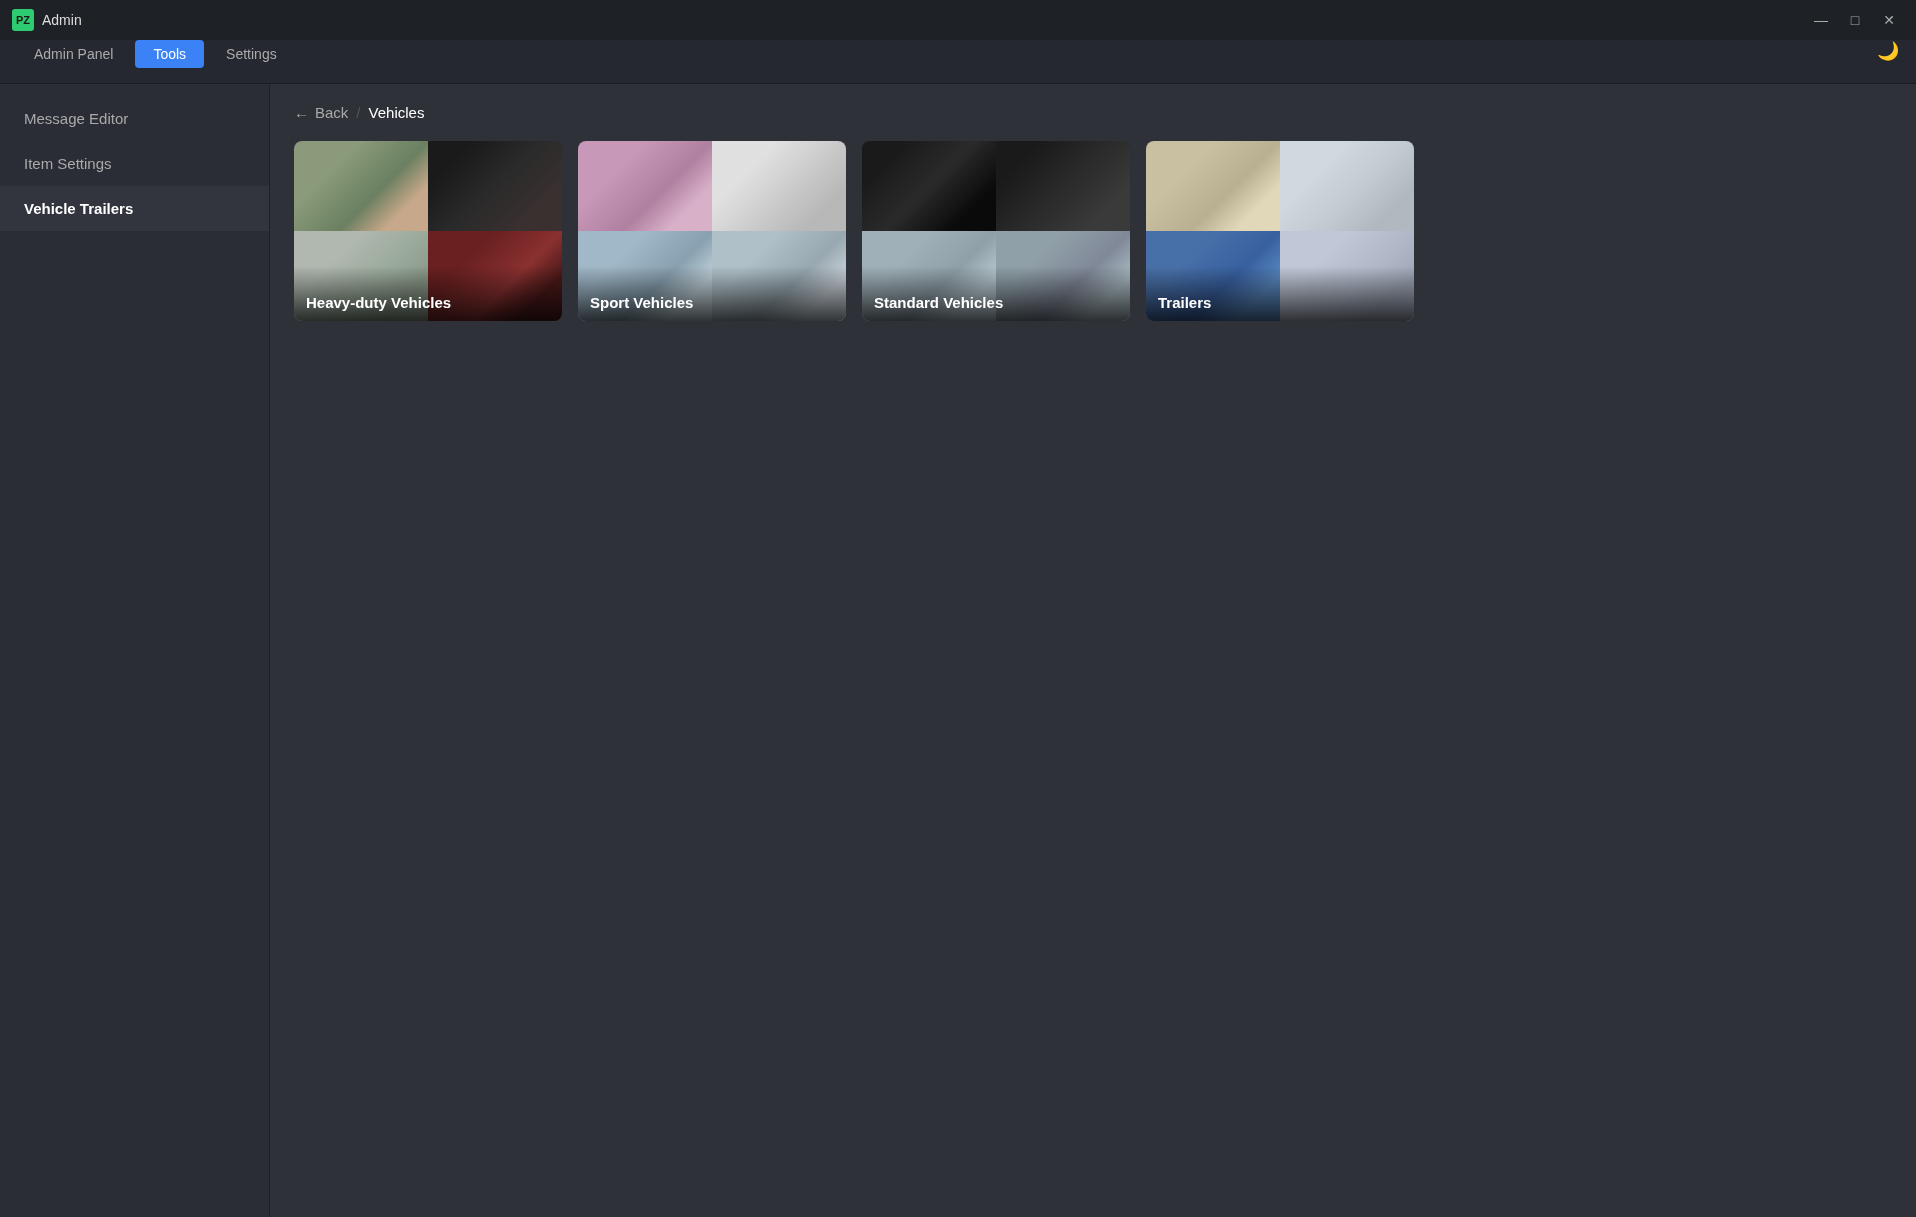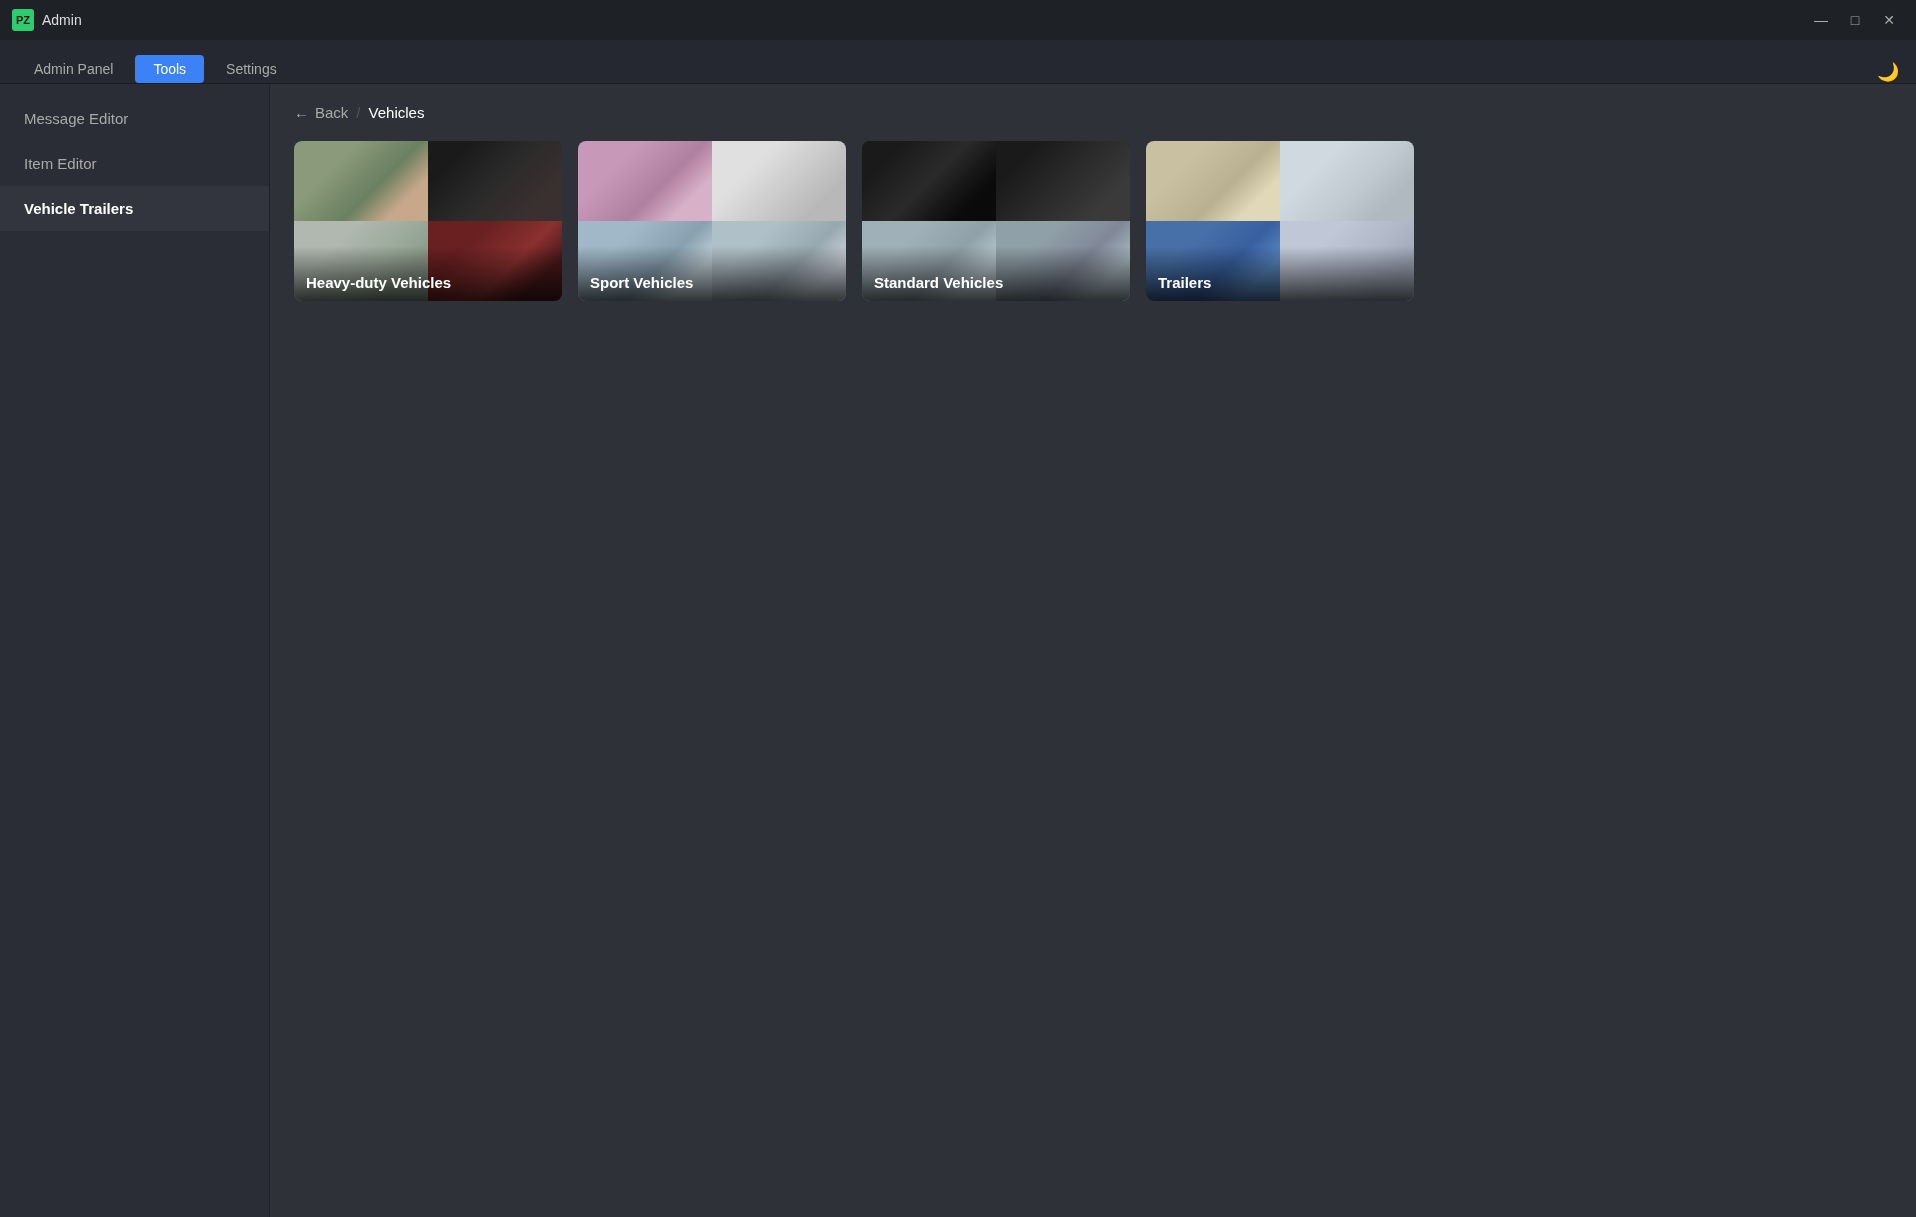--- a/index.html
+++ b/index.html
@@ -58,21 +58,21 @@
       cursor: pointer;
       display: flex;
       align-items: center;
       justify-content: center;
       border-radius: 3px;
     }
 
     
     .menu-bar {
       display: flex;
-      align-items: flex-end;
+      align-items: flex-start;
       justify-content: space-between;
       background: #252830;
       height: 44px;
       padding: 0 16px;
       border-bottom: 1px solid #1a1c20;
     }
     .menu-tabs {
       display: flex;
       gap: 4px;
     }
@@ -155,21 +155,21 @@
 
     
     .vehicle-grid {
       display: flex;
       gap: 16px;
       flex-wrap: wrap;
     }
 
     .vehicle-card {
       width: 268px;
-      height: 160px;
+      height: 180px;
       border-radius: 8px;
       overflow: hidden;
       position: relative;
       cursor: pointer;
       background: #1e2126;
       flex-shrink: 0;
     }
 
     .vehicle-card-grid {
       display: grid;
@@ -241,21 +241,21 @@
     <button class="menu-tab active">Tools</button>
     <button class="menu-tab">Settings</button>
   </div>
   <div class="theme-toggle">🌙</div>
 </div>
 
 <div class="main-layout">
 
   <div class="sidebar">
     <span class="sidebar-item">Message Editor</span>
-    <span class="sidebar-item">Item Editor</span>
+    <span class="sidebar-item">Item Settings</span>
     <span class="sidebar-item active">Vehicle Trailers</span>
   </div>
 
   <div class="content">
 
     <div class="breadcrumb">
       <div class="breadcrumb-back">
         <span>←</span>
         <span>Back</span>
       </div>

